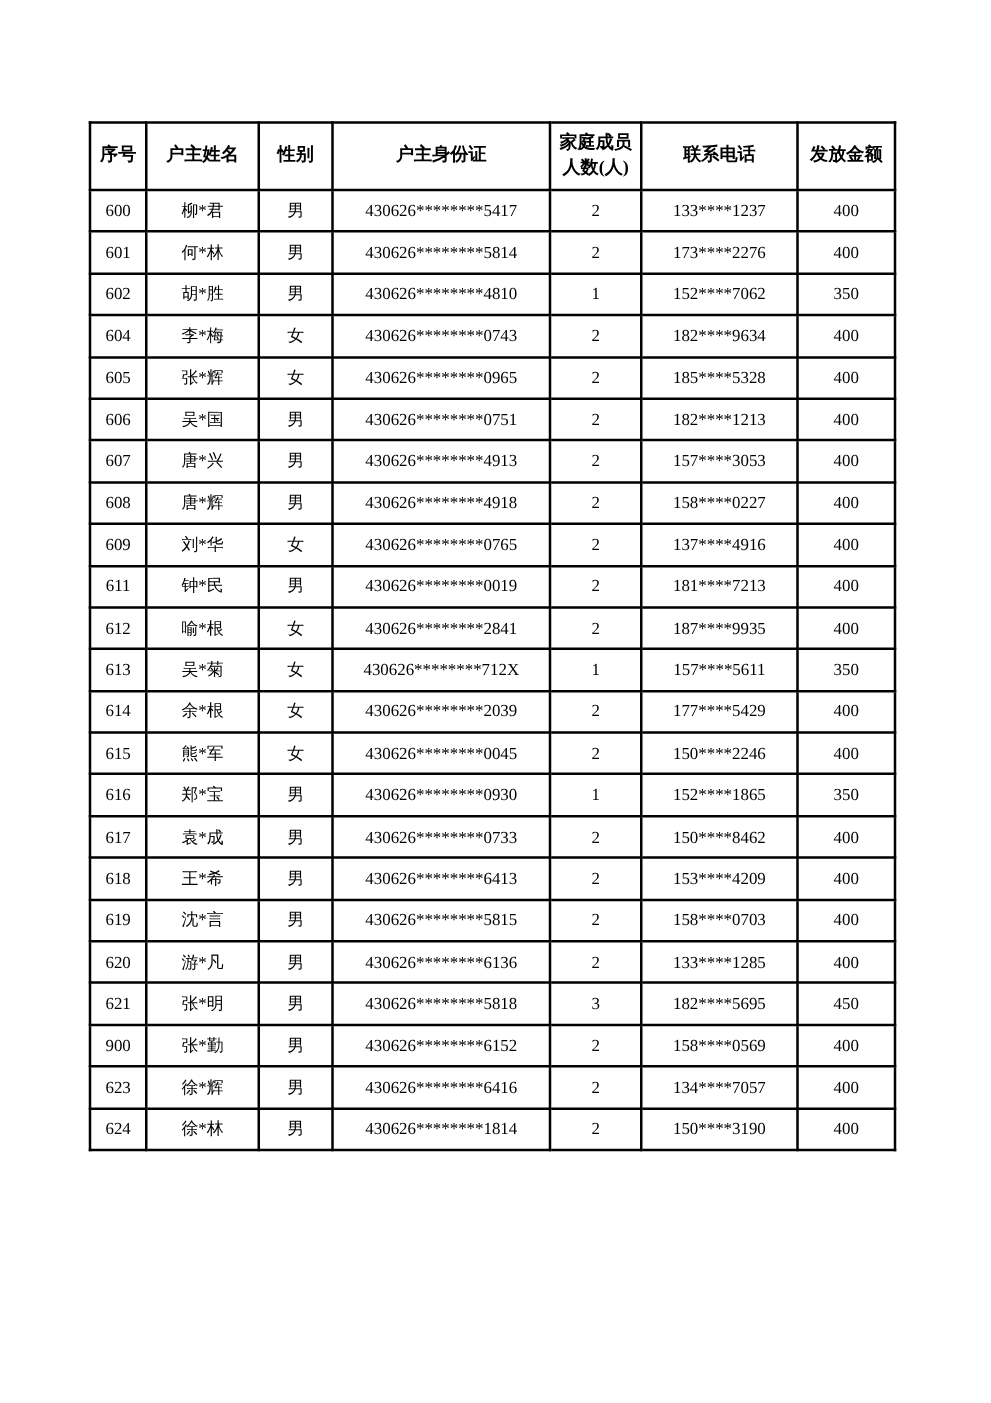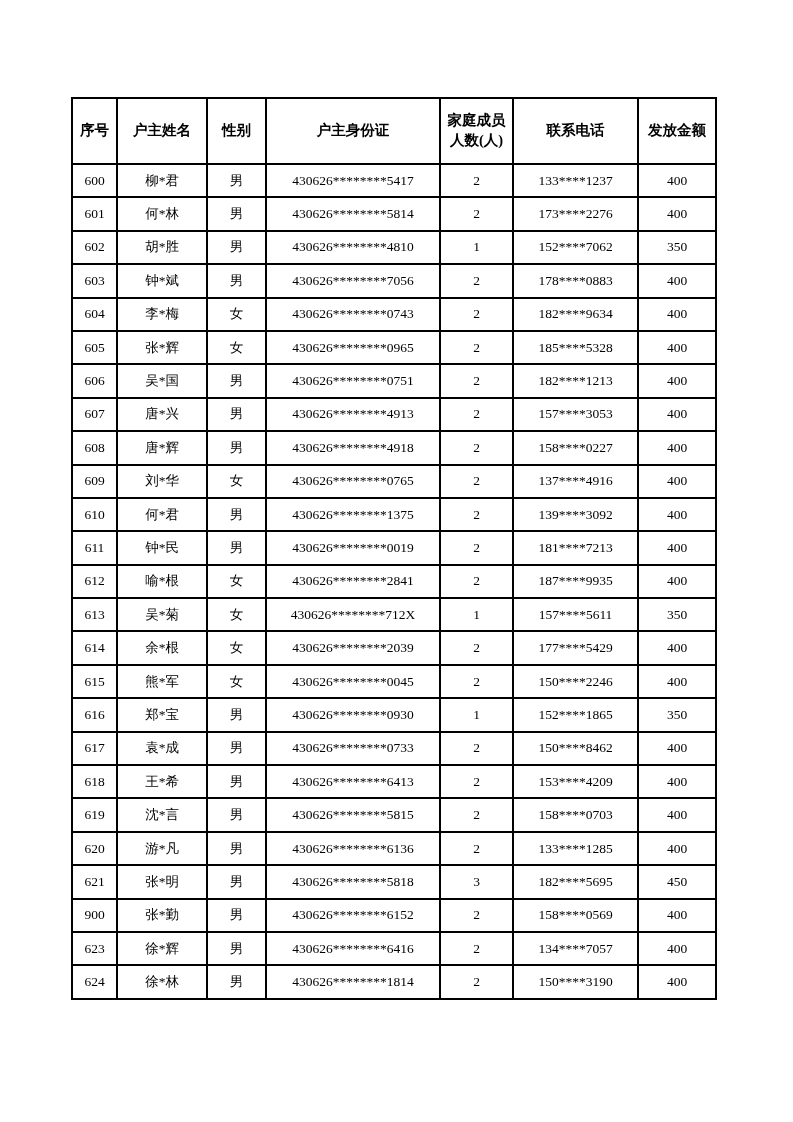--- a/index.html
+++ b/index.html
@@ -29,21 +29,21 @@
   }
   table.grid th,
   table.grid td {
     border: 2px solid #000000;
     text-align: center;
     vertical-align: middle;
     padding: 0 2px;
     overflow: hidden;
   }
   table.grid thead tr {
-    height: 66px;
+    height: 54px;
   }
   table.grid thead th {
     font-size: 14.5px;
     font-weight: bold;
     white-space: pre-line;
     line-height: 1.35;
   }
   table.grid tbody tr {
     height: 33.4px;
     margin-top: 40px;
@@ -93,29 +93,20 @@
         <tr>
           <td>602</td>
           <td>胡*胜</td>
           <td>男</td>
           <td>430626********4810</td>
           <td>1</td>
           <td>152****7062</td>
           <td>350</td>
         </tr>
         <tr>
-          <td>603</td>
-          <td>钟*斌</td>
-          <td>男</td>
-          <td>430626********7056</td>
-          <td>2</td>
-          <td>178****0883</td>
-          <td>400</td>
-        </tr>
-        <tr>
           <td>604</td>
           <td>李*梅</td>
           <td>女</td>
           <td>430626********0743</td>
           <td>2</td>
           <td>182****9634</td>
           <td>400</td>
         </tr>
         <tr>
           <td>605</td>
@@ -153,29 +144,20 @@
           <td>158****0227</td>
           <td>400</td>
         </tr>
         <tr>
           <td>609</td>
           <td>刘*华</td>
           <td>女</td>
           <td>430626********0765</td>
           <td>2</td>
           <td>137****4916</td>
-          <td>400</td>
-        </tr>
-        <tr>
-          <td>610</td>
-          <td>何*君</td>
-          <td>男</td>
-          <td>430626********1375</td>
-          <td>2</td>
-          <td>139****3092</td>
           <td>400</td>
         </tr>
         <tr>
           <td>611</td>
           <td>钟*民</td>
           <td>男</td>
           <td>430626********0019</td>
           <td>2</td>
           <td>181****7213</td>
           <td>400</td>

